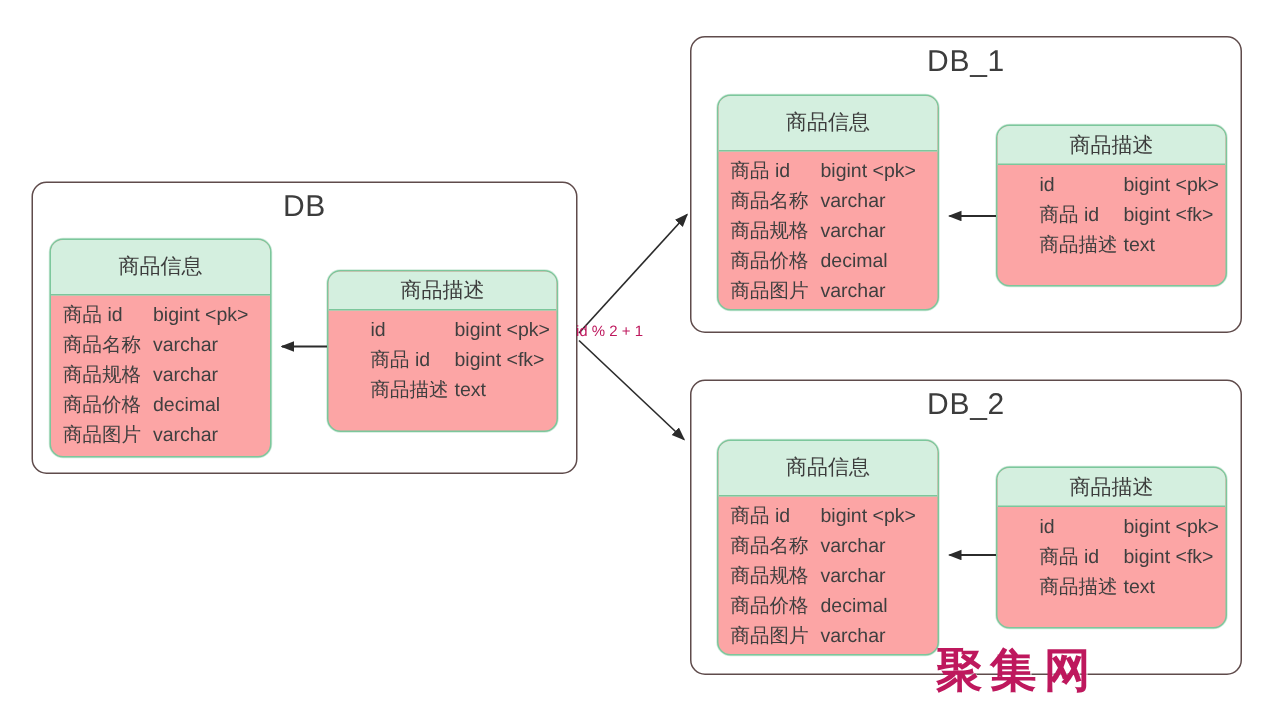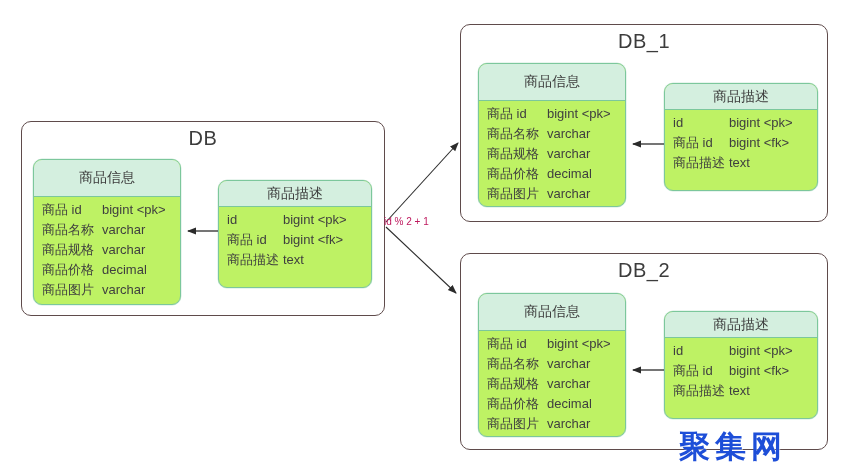--- a/index.html
+++ b/index.html
@@ -32,21 +32,21 @@
   }
   .pos-db   { left: 21px;  top: 121px; width: 364px; height: 195px; }
   .pos-db1  { left: 460px; top: 24px;  width: 368px; height: 198px; }
   .pos-db2  { left: 460px; top: 253px; width: 368px; height: 197px; }
 
   
   .tbl {
     position: absolute;
     border: 1px solid #7cc79c;
     border-radius: 9px;
-    background: #bef264;
+    background: #fca5a5;
     overflow: hidden;
     box-shadow: 0 0 0 0.5px rgba(124,199,156,0.35);
   }
   .tbl-header {
     background: #d4efdf;
     border-bottom: 1px solid #7cc79c;
     text-align: center;
     font-size: 14px;
     color: #3c3c3c;
     display: flex;
@@ -57,21 +57,21 @@
   .tbl.desc .tbl-header { height: 26px; }
   .tbl-body { padding: 3px 0 0 8px; }
   .trow {
     font-size: 13px;
     line-height: 20px;
     white-space: nowrap;
     color: #3f3f3f;
   }
   .trow .nm { display: inline-block; }
   .tbl.info .trow .nm { width: 60px; }
-  .tbl.desc .trow .nm { width: 56px; }
+  .tbl.desc .trow .nm { width: 56px; margin-left: 20px; }
 
   .pos-db-info  { left: 33px;  top: 159px; width: 148px; height: 146px; }
   .pos-db-desc  { left: 218px; top: 180px; width: 154px; height: 108px; }
   .pos-db1-info { left: 478px; top: 63px;  width: 148px; height: 144px; }
   .pos-db1-desc { left: 664px; top: 83px;  width: 154px; height: 108px; }
   .pos-db2-info { left: 478px; top: 293px; width: 148px; height: 144px; }
   .pos-db2-desc { left: 664px; top: 311px; width: 154px; height: 108px; }
 
   
   svg.overlay {
@@ -83,26 +83,26 @@
   .shard-label {
     position: absolute;
     left: 384px;
     top: 216px;
     font-size: 10px;
     color: #be185d;
     white-space: nowrap;
   }
   .watermark {
     position: absolute;
-    left: 679px;
+    left: 624px;
     top: 426px;
     font-size: 31px;
     font-weight: 800;
     letter-spacing: 5px;
-    color: #1d4ed8;
+    color: #be185d;
     text-shadow: 1px 1px 0 rgba(255,255,255,0.6);
     z-index: 5;
   }
 </style>
 </head>
 <body>
 
 <div class="canvas">
 
   <div class="db-box pos-db">

